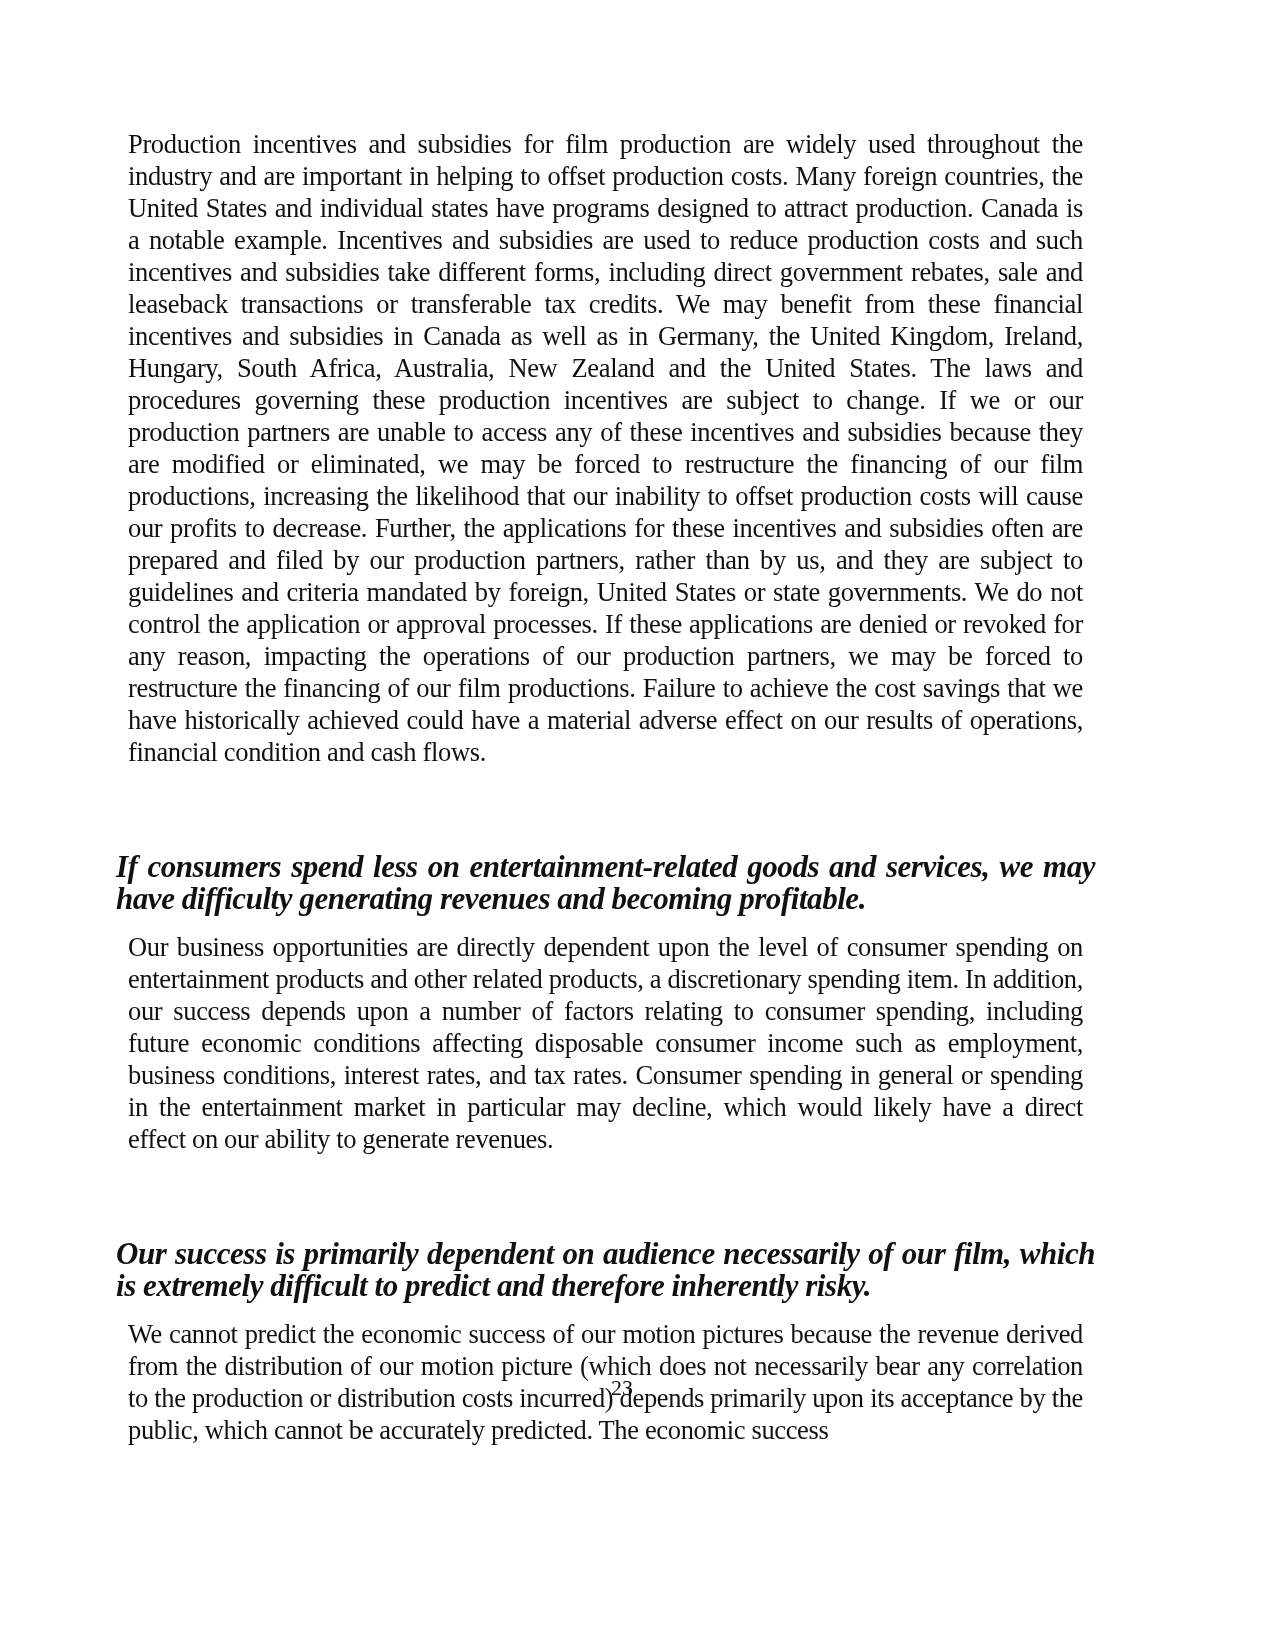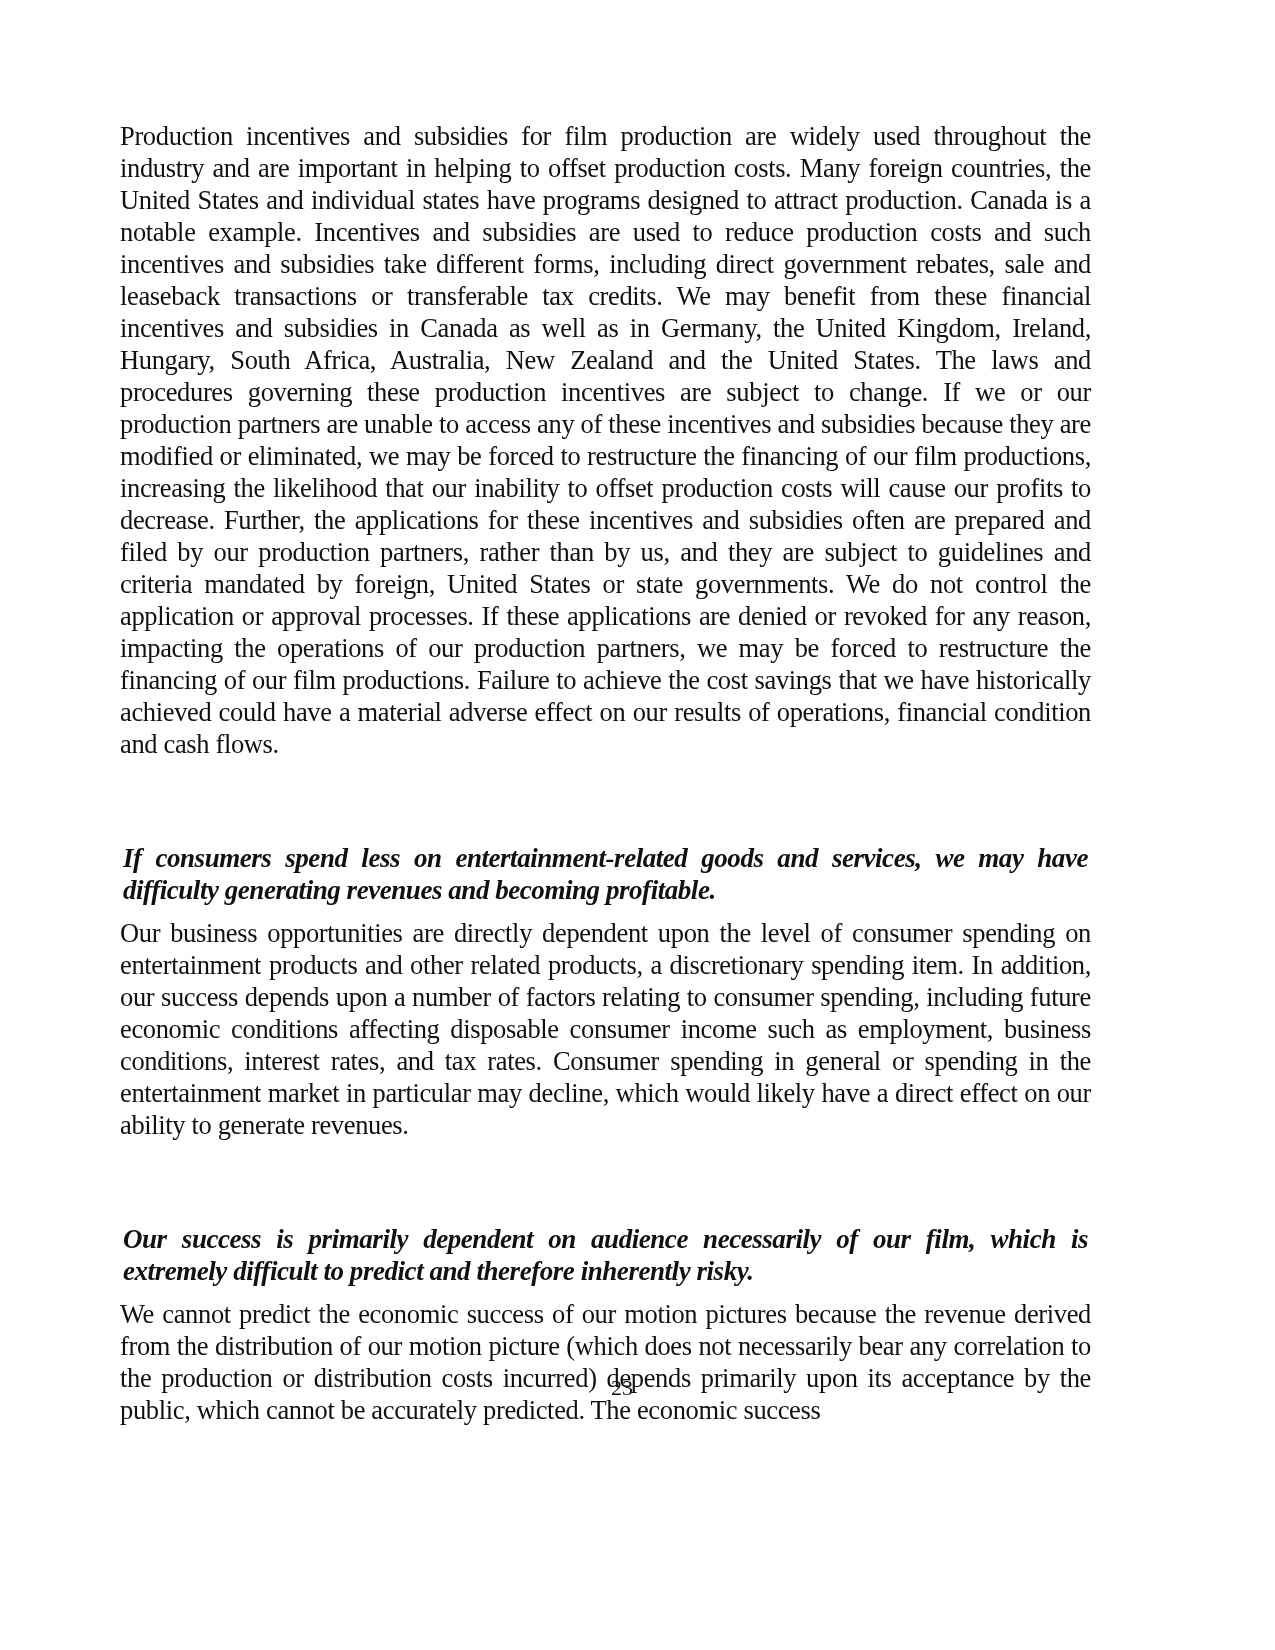--- a/index.html
+++ b/index.html
@@ -18,31 +18,31 @@
     .page {
       position: absolute;
       left: 112px;
       top: 112px;
       width: 987px;
     }
     .para {
       font-size: 26.5px;
       line-height: 32px;
       text-align: justify;
-      margin: 8px;
+      margin: 16px;
       letter-spacing: -0.35px;
       word-spacing: 0px;
     }
     .heading {
-      font-size: 27px;
+      font-size: 31px;
       line-height: 32px;
       font-weight: bold;
       font-style: italic;
       text-align: justify;
-      margin: 11px;
+      margin: 4px;
       letter-spacing: -0.45px;
     }
     .gap {
       height: 63px;
     }
     .page-number {
       position: absolute;
       top: 1374px;
       left: 0;
       width: 1212px;

